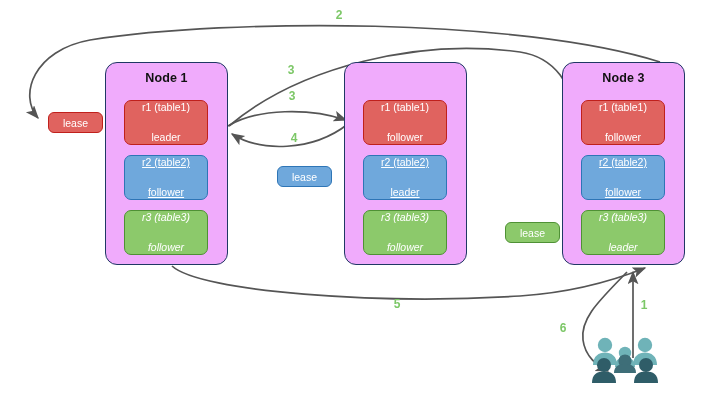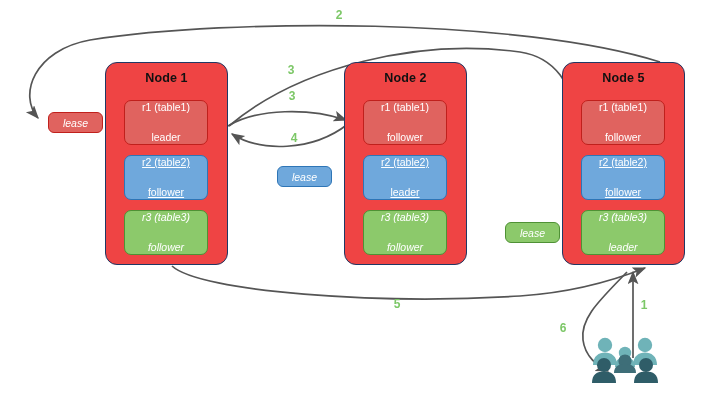--- a/index.html
+++ b/index.html
@@ -22,21 +22,21 @@
     left: 0;
     top: 0;
     width: 704px;
     height: 405px;
     pointer-events: none;
   }
   .node-box {
     position: absolute;
     border: 1.4px solid #1f3864;
     border-radius: 12px;
-    background: #ef4444;
+    background: #f0abfc;
     box-sizing: border-box;
   }
   .node-title {
     position: absolute;
     left: 0;
     right: 0;
     top: 8px;
     text-align: center;
     font-size: 12.5px;
     font-weight: bold;
@@ -80,21 +80,20 @@
     position: absolute;
     width: 55px;
     height: 21px;
     border-radius: 6px;
     box-sizing: border-box;
     display: flex;
     align-items: center;
     justify-content: center;
     color: #ffffff;
     font-size: 10.5px;
-    font-style: italic;
   }
   .lease-red {
     background: #E0635F;
     border: 1.3px solid #C0201C;
   }
   .lease-blue {
     background: #6FA8DC;
     border: 1.3px solid #2E75B6;
   }
   .lease-green {
@@ -154,37 +153,36 @@
       <span>r2 (table2)</span>
       <span>follower</span>
     </div>
     <div class="replica rep-green" style="top:147px;">
       <span>r3 (table3)</span>
       <span>follower</span>
     </div>
   </div>
 
   <div class="node-box" style="left:344px; top:62px; width:123px; height:203px;">
-    <div class="node-title">Node 2</div>
     <div class="replica rep-red" style="top:37px;">
       <span>r1 (table1)</span>
       <span>follower</span>
     </div>
     <div class="replica rep-blue" style="top:92px;">
       <span>r2 (table2)</span>
       <span>leader</span>
     </div>
     <div class="replica rep-green" style="top:147px;">
       <span>r3 (table3)</span>
       <span>follower</span>
     </div>
   </div>
 
   <div class="node-box" style="left:562px; top:62px; width:123px; height:203px;">
-    <div class="node-title">Node 5</div>
+    <div class="node-title">Node 3</div>
     <div class="replica rep-red" style="top:37px;">
       <span>r1 (table1)</span>
       <span>follower</span>
     </div>
     <div class="replica rep-blue" style="top:92px;">
       <span>r2 (table2)</span>
       <span>follower</span>
     </div>
     <div class="replica rep-green" style="top:147px;">
       <span>r3 (table3)</span>

